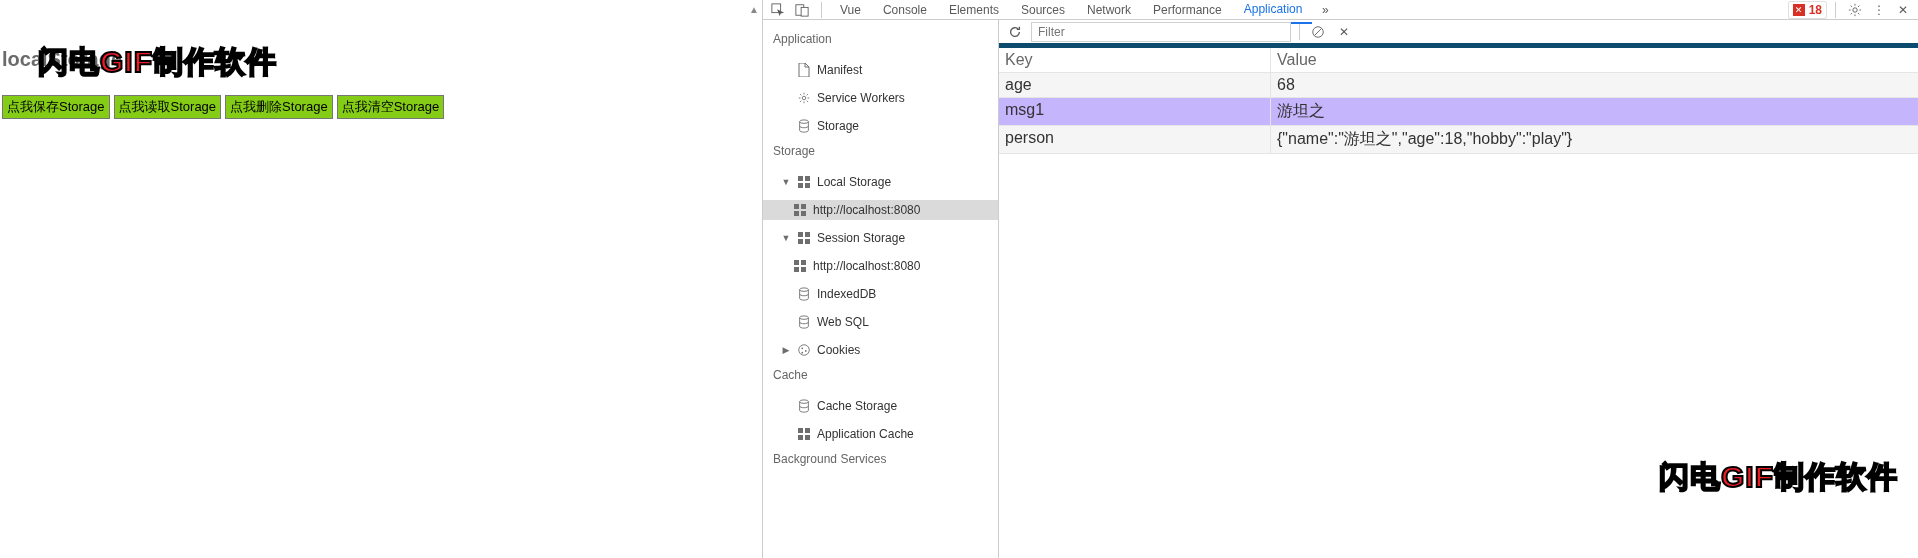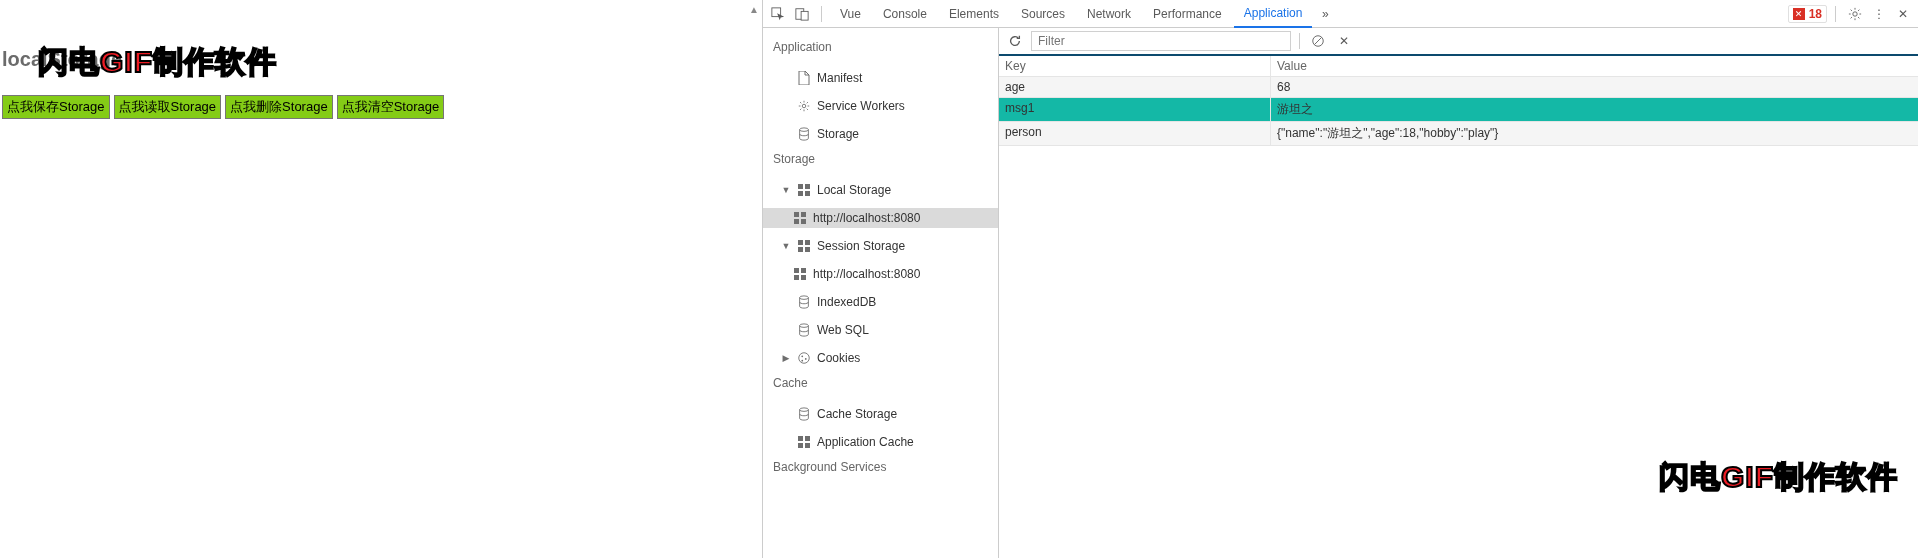--- a/index.html
+++ b/index.html
@@ -7,49 +7,49 @@
 .page-left { width: 762px; padding: 0; position: relative; }
 .watermark { position: absolute; font-weight: 900; font-size: 30px; letter-spacing: 1px; pointer-events: none; }
 .watermark .red { color: #ed1c24; -webkit-text-stroke: 2px #000; }
 .watermark .bk { color: #fff; -webkit-text-stroke: 2px #000; }
 .wm1 { top: 42px; left: 38px; }
 .wm2 { bottom: 60px; right: 20px; z-index: 10; }
 .page-title { font-size: 20px; font-weight: bold; color: #6b6b6b; margin: 48px 0 24px 0; padding-left: 2px; }
 .btn-row { display: flex; gap: 4px; padding-left: 2px; }
 .btn-row button { font-size: 13px; padding: 2px 4px; background: #84cc16; border: 1px solid #767676; cursor: pointer; font-family: inherit; }
 .devtools { flex: 1; display: flex; flex-direction: column; border-left: 1px solid #ccc; position: relative; }
-.dt-tabbar { display: flex; align-items: center; height: 28px; border-bottom: 1px solid #ccc; padding: 0 4px; gap: 2px; font-size: 12px; color: #5a5a5a; justify-content: space-between; }
+.dt-tabbar { display: flex; align-items: center; height: 20px; border-bottom: 1px solid #ccc; padding: 0 4px; gap: 2px; font-size: 12px; color: #5a5a5a; justify-content: space-between; }
 .dt-tabbar .iconbtn { width: 22px; height: 22px; display: inline-flex; align-items: center; justify-content: center; cursor: pointer; color: #5a5a5a; }
 .dt-tabbar .sep { width: 1px; height: 16px; background: #ccc; margin: 0 6px; }
 .dt-tabbar .tab { padding: 6px 10px; cursor: pointer; white-space: nowrap; }
 .dt-tabbar .tab.active { color: #1a73e8; border-bottom: 2px solid #1a73e8; margin-bottom: -1px; }
 .dt-tabbar .spacer { flex: 1; }
 .dt-tabbar .errbadge { display: inline-flex; align-items: center; background: #fff; border: 1px solid #e0e0e0; border-radius: 2px; padding: 1px 4px; gap: 4px; cursor: pointer; }
 .dt-tabbar .errbadge .sq { width: 12px; height: 12px; background: #d93025; color: #fff; font-size: 9px; display: inline-flex; align-items: center; justify-content: center; }
 .dt-tabbar .errbadge .n { color: #d93025; font-weight: 600; }
 .dt-body { flex: 1; display: flex; min-height: 0; }
 .app-sidebar { width: 236px; border-right: 1px solid #ccc; overflow-y: auto; padding: 4px 0 20px 0; }
 .sb-group-title { padding: 8px 10px 6px 10px; color: #666; font-size: 12px; }
 .sb-item { display: flex; align-items: center; gap: 6px; padding: 3px 6px 3px 18px; cursor: pointer; color: #333; margin-top: 8px; }
 .sb-item.child2 { padding-left: 30px; }
 .sb-item.selected { background: #dadada; }
 .tree-arrow { width: 10px; font-size: 9px; color: #6e6e6e; display: inline-block; text-align: center; }
 .ico { width: 14px; height: 14px; display: inline-flex; align-items: center; justify-content: center; color: #6e6e6e; }
 .main-panel { flex: 1; display: flex; flex-direction: column; min-width: 0; }
-.toolbar { display: flex; align-items: center; gap: 6px; height: 28px; border-bottom: 2px solid #0c4a6e; padding: 0 6px; }
+.toolbar { display: flex; align-items: center; gap: 6px; height: 28px; border-bottom: 5px solid #0c4a6e; padding: 0 6px; }
 .toolbar .iconbtn { width: 20px; height: 20px; display: inline-flex; align-items: center; justify-content: center; cursor: pointer; color: #5a5a5a; }
 .toolbar input { flex: 0 0 260px; border: 1px solid #d0d0d0; padding: 2px 6px; font-size: 12px; height: 20px; }
 .toolbar .sep { width: 1px; height: 16px; background: #ccc; margin: 0 2px; }
-.kv-table { flex: 1; display: flex; flex-direction: column; font-size: 12px; }
+.kv-table { flex: 1; display: flex; flex-direction: column; font-size: 16px; }
 .kv-head, .kv-row { display: flex; border-bottom: 1px solid #e5e5e5; }
 .kv-head { color: #666; }
 .kv-cell { padding: 3px 6px; overflow: hidden; text-overflow: ellipsis; white-space: nowrap; }
 .kv-key { flex: 0 0 272px; border-right: 1px solid #e5e5e5; }
 .kv-val { flex: 1; }
-.kv-row.selected { background: #14b8a6; }
+.kv-row.selected { background: #c4b5fd; }
 .kv-row:nth-child(odd):not(.selected) { background: #f5f5f5; }
 svg { display: block; }
 .collapse-handle { position: absolute; left: -14px; top: 4px; font-size: 10px; color: #888; cursor: pointer; }
 </style>
 </head>
 <body>
 
 <div class="page-left">
   <div class="watermark wm1">
     <span class="red">闪电GIF</span><span class="bk">制作软件</span>

